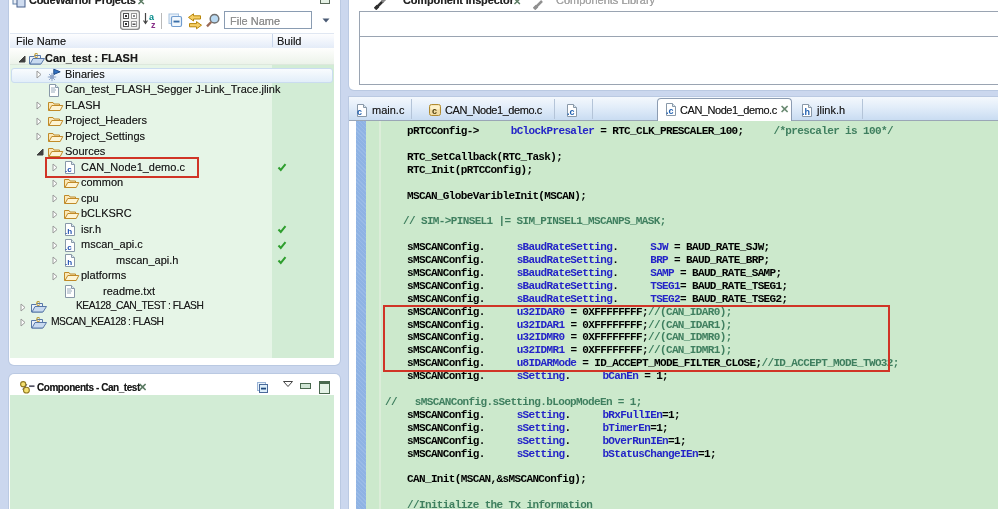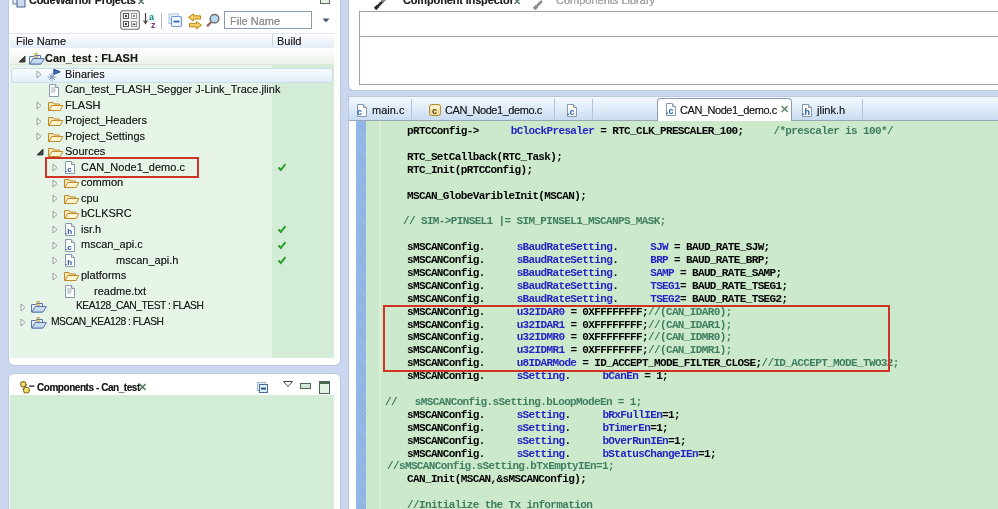--- a/index.html
+++ b/index.html
@@ -203,21 +203,21 @@
 <path d="M2 10.5 L4.8 5.5 L15.8 5.5 L13.2 10.5 Z" fill="#fdf4d4" stroke="#c08a28"></path>
 </svg>
 <div class="abs ui" style="left:81px;top:269.1px;">platforms</div>
 <svg class="abs" style="left:64px;top:285.1px" width="12" height="13" viewBox="0 0 12 13">
 <path d="M1.5 0.5 L7.5 0.5 L10.5 3.5 L10.5 12.5 L1.5 12.5 Z" fill="#fff" stroke="#8898a8"></path>
 <path d="M7.5 0.5 L7.5 3.5 L10.5 3.5" fill="#dce8f0" stroke="#8898a8"></path>
 <line x1="3" y1="4" x2="7" y2="4" stroke="#9ab" stroke-width="1"></line>
     <line x1="3" y1="6" x2="8" y2="6" stroke="#9ab" stroke-width="1"></line>
     <line x1="3" y1="8" x2="7" y2="8" stroke="#9ab" stroke-width="1"></line>
 </svg>
-<div class="abs ui" style="left:75px;top:284.6px;padding-left:19px;">readme.txt</div>
+<div class="abs ui" style="left:84px;top:284.6px;padding-left:19px;">readme.txt</div>
 <svg class="abs" style="left:20px;top:302.6px" width="6" height="9" viewBox="0 0 6 9">
     <path d="M1 1 L5 4.5 L1 8 Z" fill="#fdfefd" stroke="#9a9a9a"></path>
   </svg>
 <svg class="abs" style="left:30px;top:300.1px" width="17" height="14" viewBox="0 0 17 14">
 <path d="M1.5 4.5 L1.5 12 L12.5 12 L12.5 3.5 L7 3.5 L6 4.5 Z" fill="#e8f0fa" stroke="#5878a8"></path>
 <path d="M2 12 L5 6.5 L16.5 6.5 L13 12 Z" fill="#c8daf0" stroke="#5878a8"></path>
 <text x="6" y="5.5" font-size="7" font-weight="bold" fill="#b89020" font-family="Liberation Mono">C</text>
 </svg>
 <div class="abs ui" style="left:51px;top:300.1px;font-size:10.3px;letter-spacing:-0.5px;margin-left:25px;">KEA128_CAN_TEST : FLASH</div>
 <svg class="abs" style="left:20px;top:318.1px" width="6" height="9" viewBox="0 0 6 9">
@@ -326,17 +326,16 @@
     <div class="abs code" style="left:57.0px;top:197.58px;">sMSCANConfig.<span class="blu">u32IDAR1</span> = 0XFFFFFFFF;<span class="grn">//(CAN_IDAR1);</span></div>
     <div class="abs code" style="left:57.0px;top:210.48px;">sMSCANConfig.<span class="blu">u32IDMR0</span> = 0XFFFFFFFF;<span class="grn">//(CAN_IDMR0);</span></div>
     <div class="abs code" style="left:57.0px;top:223.38px;">sMSCANConfig.<span class="blu">u32IDMR1</span> = 0XFFFFFFFF;<span class="grn">//(CAN_IDMR1);</span></div>
     <div class="abs code" style="left:57.0px;top:236.28px;">sMSCANConfig.<span class="blu">u8IDARMode</span> = ID_ACCEPT_MODE_FILTER_CLOSE;<span class="grn">//ID_ACCEPT_MODE_TWO32;</span></div>
     <div class="abs code" style="left:57.0px;top:249.18px;">sMSCANConfig.<span class="blu">sSetting</span>.<span class="blu">bCanEn</span> = 1;</div>
     <div class="abs code" style="left:35.0px;top:274.98px;"><span class="grn">//   sMSCANConfig.sSetting.bLoopModeEn = 1;</span></div>
     <div class="abs code" style="left:57.0px;top:287.88px;">sMSCANConfig.<span class="blu">sSetting</span>.<span class="blu">bRxFullIEn</span>=1;</div>
     <div class="abs code" style="left:57.0px;top:300.78px;">sMSCANConfig.<span class="blu">sSetting</span>.<span class="blu">bTimerEn</span>=1;</div>
     <div class="abs code" style="left:57.0px;top:313.68px;">sMSCANConfig.<span class="blu">sSetting</span>.<span class="blu">bOverRunIEn</span>=1;</div>
     <div class="abs code" style="left:57.0px;top:326.58px;">sMSCANConfig.<span class="blu">sSetting</span>.<span class="blu">bStatusChangeIEn</span>=1;</div>
-    <div class="abs code" style="left:37.0px;top:339.48px;"><span class="grn">//sMSCANConfig.sSetting.bTxEmptyIEn=1;</span></div>
     <div class="abs code" style="left:57.0px;top:352.38px;">CAN_Init(MSCAN,&amp;sMSCANConfig);</div>
     <div class="abs code" style="left:57.0px;top:365.28px;"></div>
     <div class="abs code" style="left:57.0px;top:378.18px;"><span class="grn">//<span class="sq">Initialize</span> the Tx <span class="sq">information</span></span></div>
   </div>
 <div class="abs" style="left:383px;top:305px;width:507px;height:67px;border:2px solid #d03426;box-sizing:border-box;"></div>
 </body></html>

